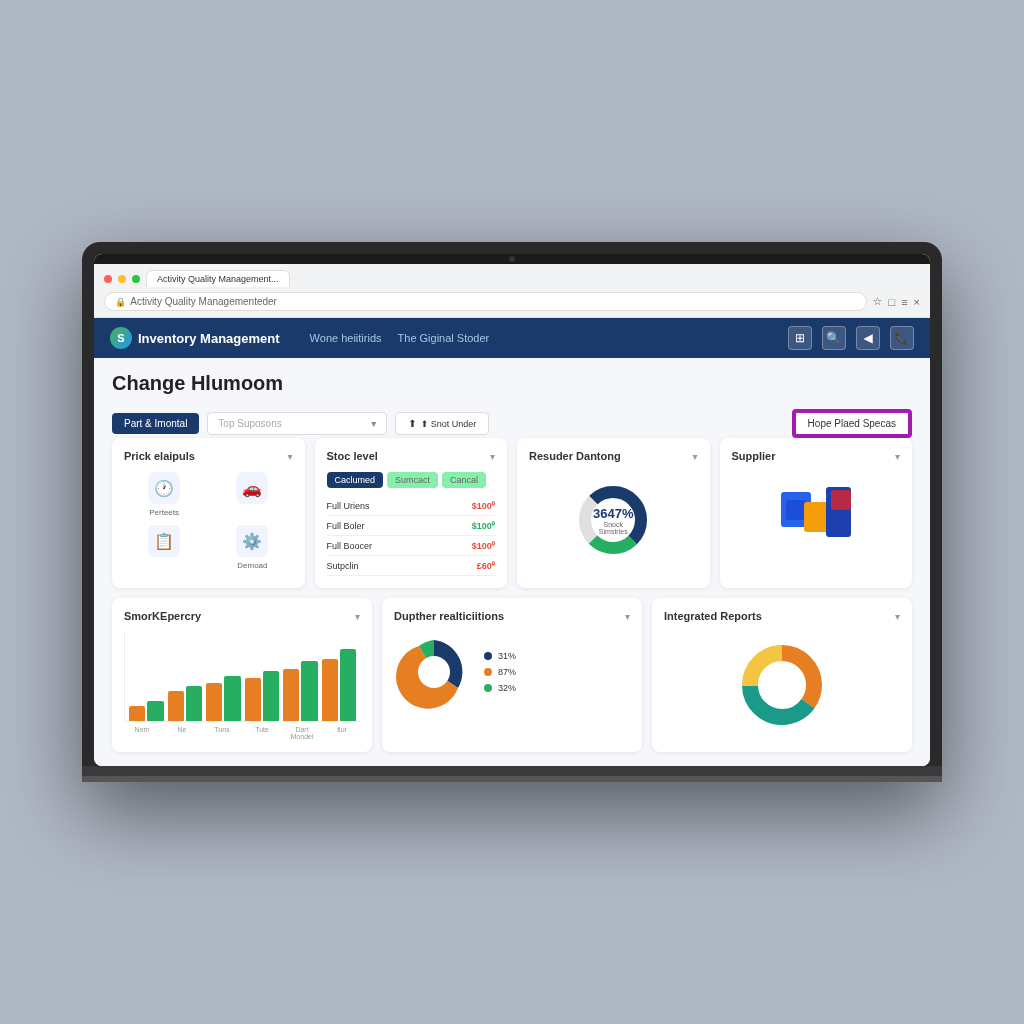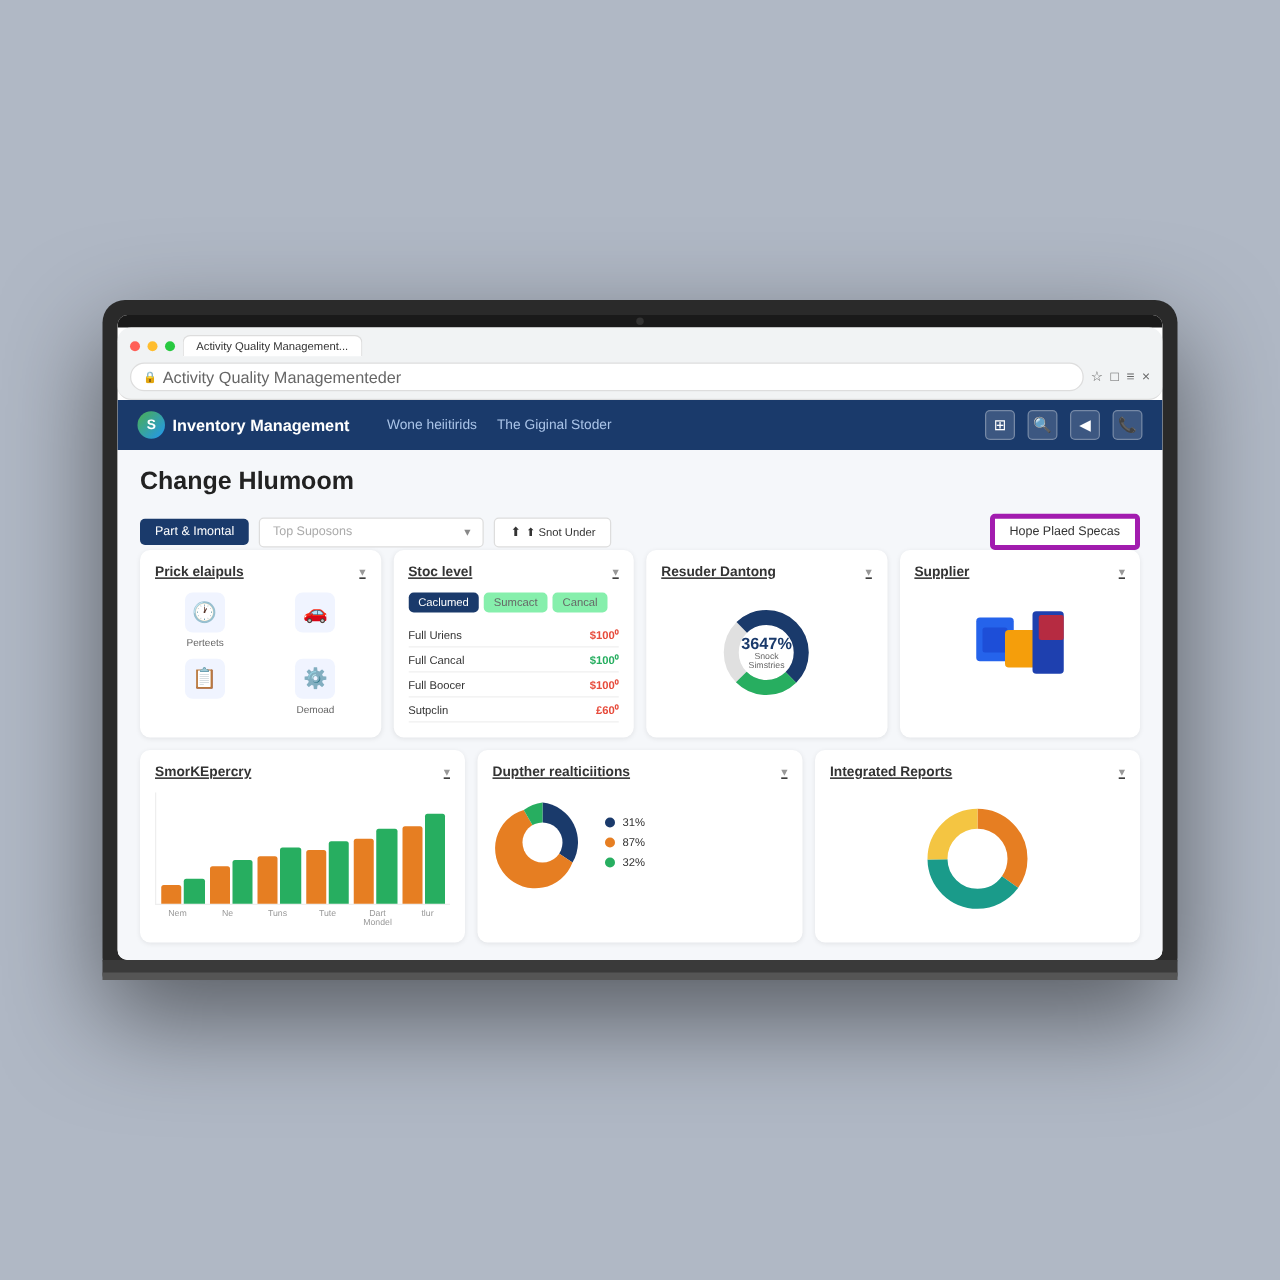--- a/index.html
+++ b/index.html
@@ -38,21 +38,20 @@
       width: 6px; height: 6px;
       border-radius: 50%;
       background: #333;
     }
 
     
     .browser-chrome {
       background: #f1f3f4;
       border-bottom: 1px solid #ddd;
       padding: 6px 10px;
-      border-radius: 11px;
     }
     .browser-tabs-row {
       display: flex;
       align-items: center;
       gap: 6px;
       margin-bottom: 5px;
     }
     .browser-dot { width: 8px; height: 8px; border-radius: 50%; }
     .dot-red { background: #ff5f57; }
     .dot-yellow { background: #ffbd2e; }
@@ -217,21 +216,20 @@
       border-radius: 8px;
       padding: 12px;
       box-shadow: 0 1px 4px rgba(0,0,0,0.08);
     }
 
     .card-header {
       display: flex;
       align-items: center;
       justify-content: space-between;
       margin-bottom: 10px;
-      text-decoration: underline;
     }
     .card-title {
       font-size: 11px;
       font-weight: 600;
       color: #333;
     }
     .card-dropdown-icon {
       font-size: 10px;
       color: #999;
       cursor: pointer;
@@ -416,21 +414,21 @@
     <div class="browser-chrome">
       <div class="browser-tabs-row">
         <div class="browser-dot dot-red"></div>
         <div class="browser-dot dot-yellow"></div>
         <div class="browser-dot dot-green"></div>
         <div class="tab-item">Activity Quality Management...</div>
       </div>
       <div class="browser-address-row">
         <div class="address-bar">
           <span>🔒</span>
-          <span style="font-size:13px;color:#666;">Activity Quality Managementeder</span>
+          <span style="font-size:10px;color:#666;">Activity Quality Managementeder</span>
         </div>
         <div class="browser-actions">
           <span class="browser-icon">☆</span>
           <span class="browser-icon">□</span>
           <span class="browser-icon">≡</span>
           <span class="browser-icon">×</span>
         </div>
       </div>
     </div>
 
@@ -504,21 +502,21 @@
           <div class="stock-tabs">
             <button class="stock-tab active">Caclumed</button>
             <button class="stock-tab inactive">Sumcact</button>
             <button class="stock-tab inactive">Cancal</button>
           </div>
           <div class="stock-item">
             <span class="stock-item-name">Full Uriens</span>
             <span class="stock-item-value">$100⁰</span>
           </div>
           <div class="stock-item">
-            <span class="stock-item-name">Full Cancal</span>
+            <span class="stock-item-name">Full Boler</span>
             <span class="stock-item-value positive">$100⁰</span>
           </div>
           <div class="stock-item">
             <span class="stock-item-name">Full Boocer</span>
             <span class="stock-item-value">$100⁰</span>
           </div>
           <div class="stock-item">
             <span class="stock-item-name">Sutpclin</span>
             <span class="stock-item-value">£60⁰</span>
           </div>

